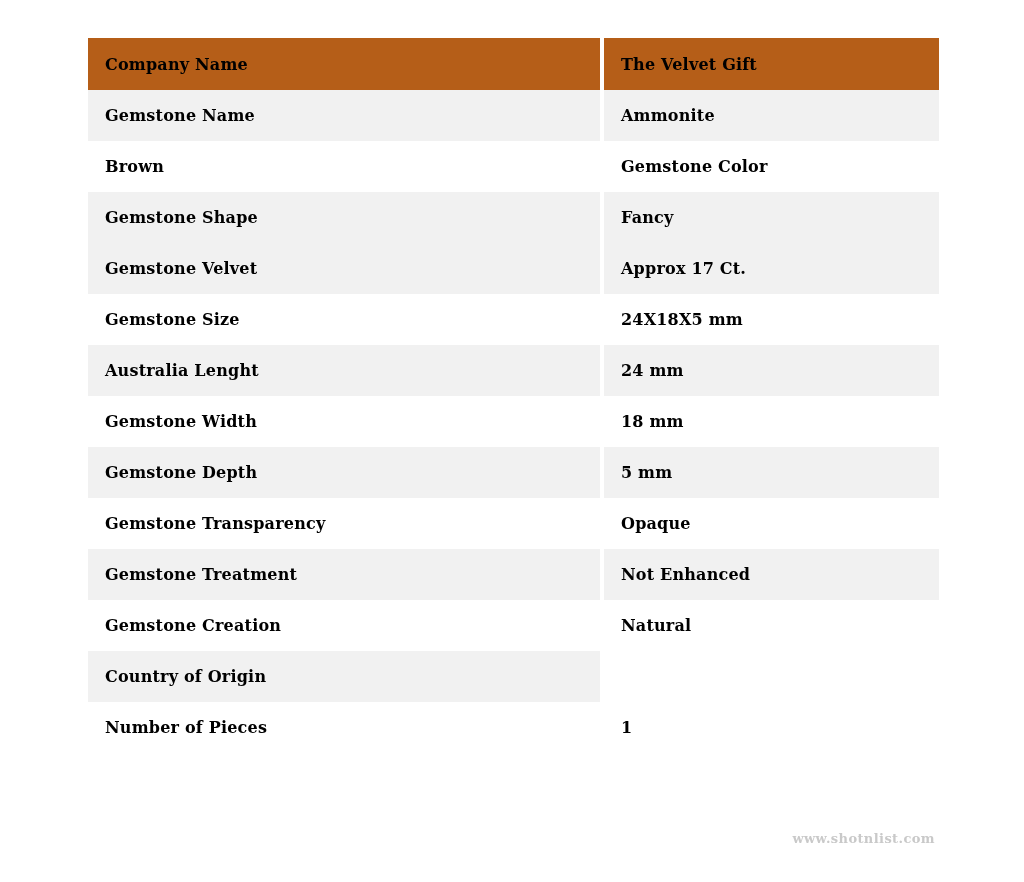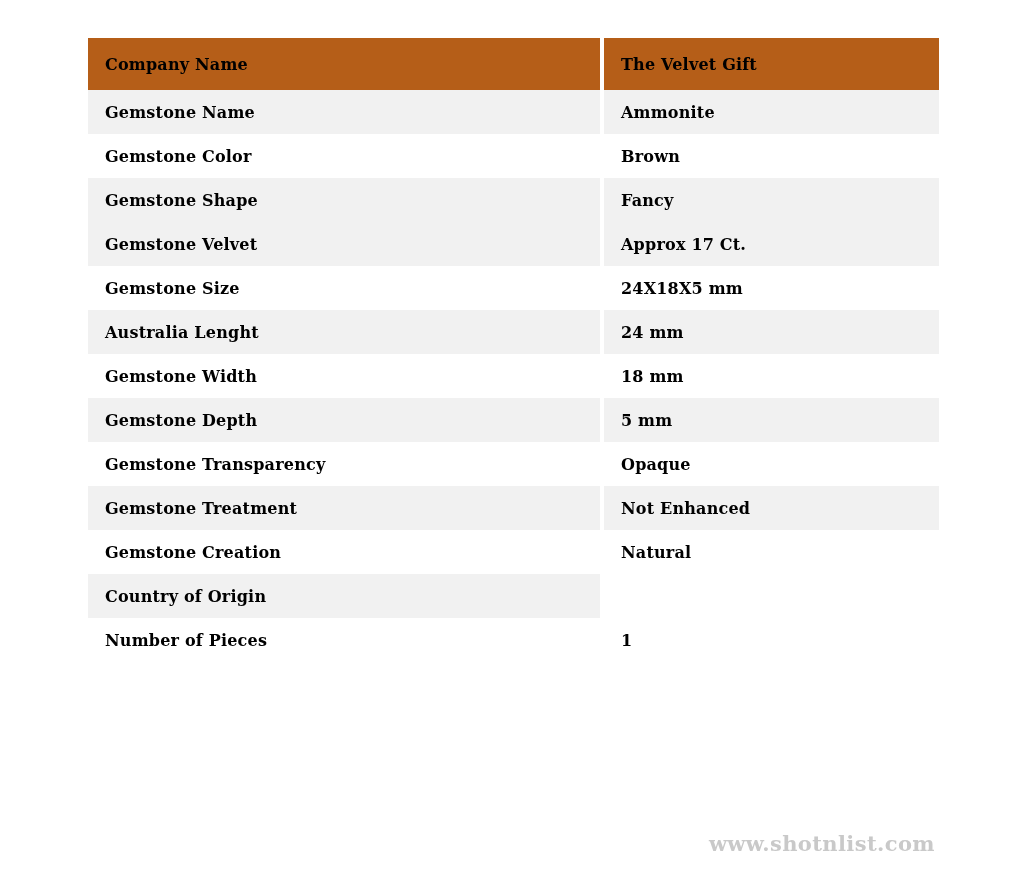--- a/index.html
+++ b/index.html
@@ -18,21 +18,21 @@
   .spec-table {
     position: absolute;
     left: 88px;
     top: 38px;
     width: 851px;
   }
   .t-row {
     display: grid;
     grid-template-columns: 512px 335px;
     column-gap: 4px;
-    height: 44px;
+    height: 51px;
   }
   .t-row.header {
     height: 52px;
   }
   .t-cell {
     display: flex;
     align-items: center;
     padding-left: 17px;
     font-size: 16px;
     font-weight: bold;
@@ -47,21 +47,21 @@
   .t-row.odd .t-cell {
     background: #f1f1f1;
   }
   .t-row.even .t-cell {
     background: #ffffff;
   }
   .footer-watermark {
     position: absolute;
     top: 831px;
     right: 89px;
-    font-size: 21px;
+    font-size: 13px;
     font-weight: bold;
     color: #c9c9c9;
     letter-spacing: 0.4px;
   }
 </style>
 </head>
 <body>
 
 <div class="page">
 
@@ -69,22 +69,22 @@
     <div class="t-row header">
       <div class="t-cell">Company Name</div>
       <div class="t-cell">The Velvet Gift</div>
     </div>
     <div id="rows-container">
         <div class="t-row odd">
           <div class="t-cell">Gemstone Name</div>
           <div class="t-cell">Ammonite</div>
         </div>
         <div class="t-row even">
+          <div class="t-cell">Brown</div>
           <div class="t-cell">Gemstone Color</div>
-          <div class="t-cell">Brown</div>
         </div>
         <div class="t-row odd">
           <div class="t-cell">Gemstone Shape</div>
           <div class="t-cell">Fancy</div>
         </div>
         <div class="t-row odd">
           <div class="t-cell">Gemstone Velvet</div>
           <div class="t-cell">Approx 17 Ct.</div>
         </div>
         <div class="t-row even">

